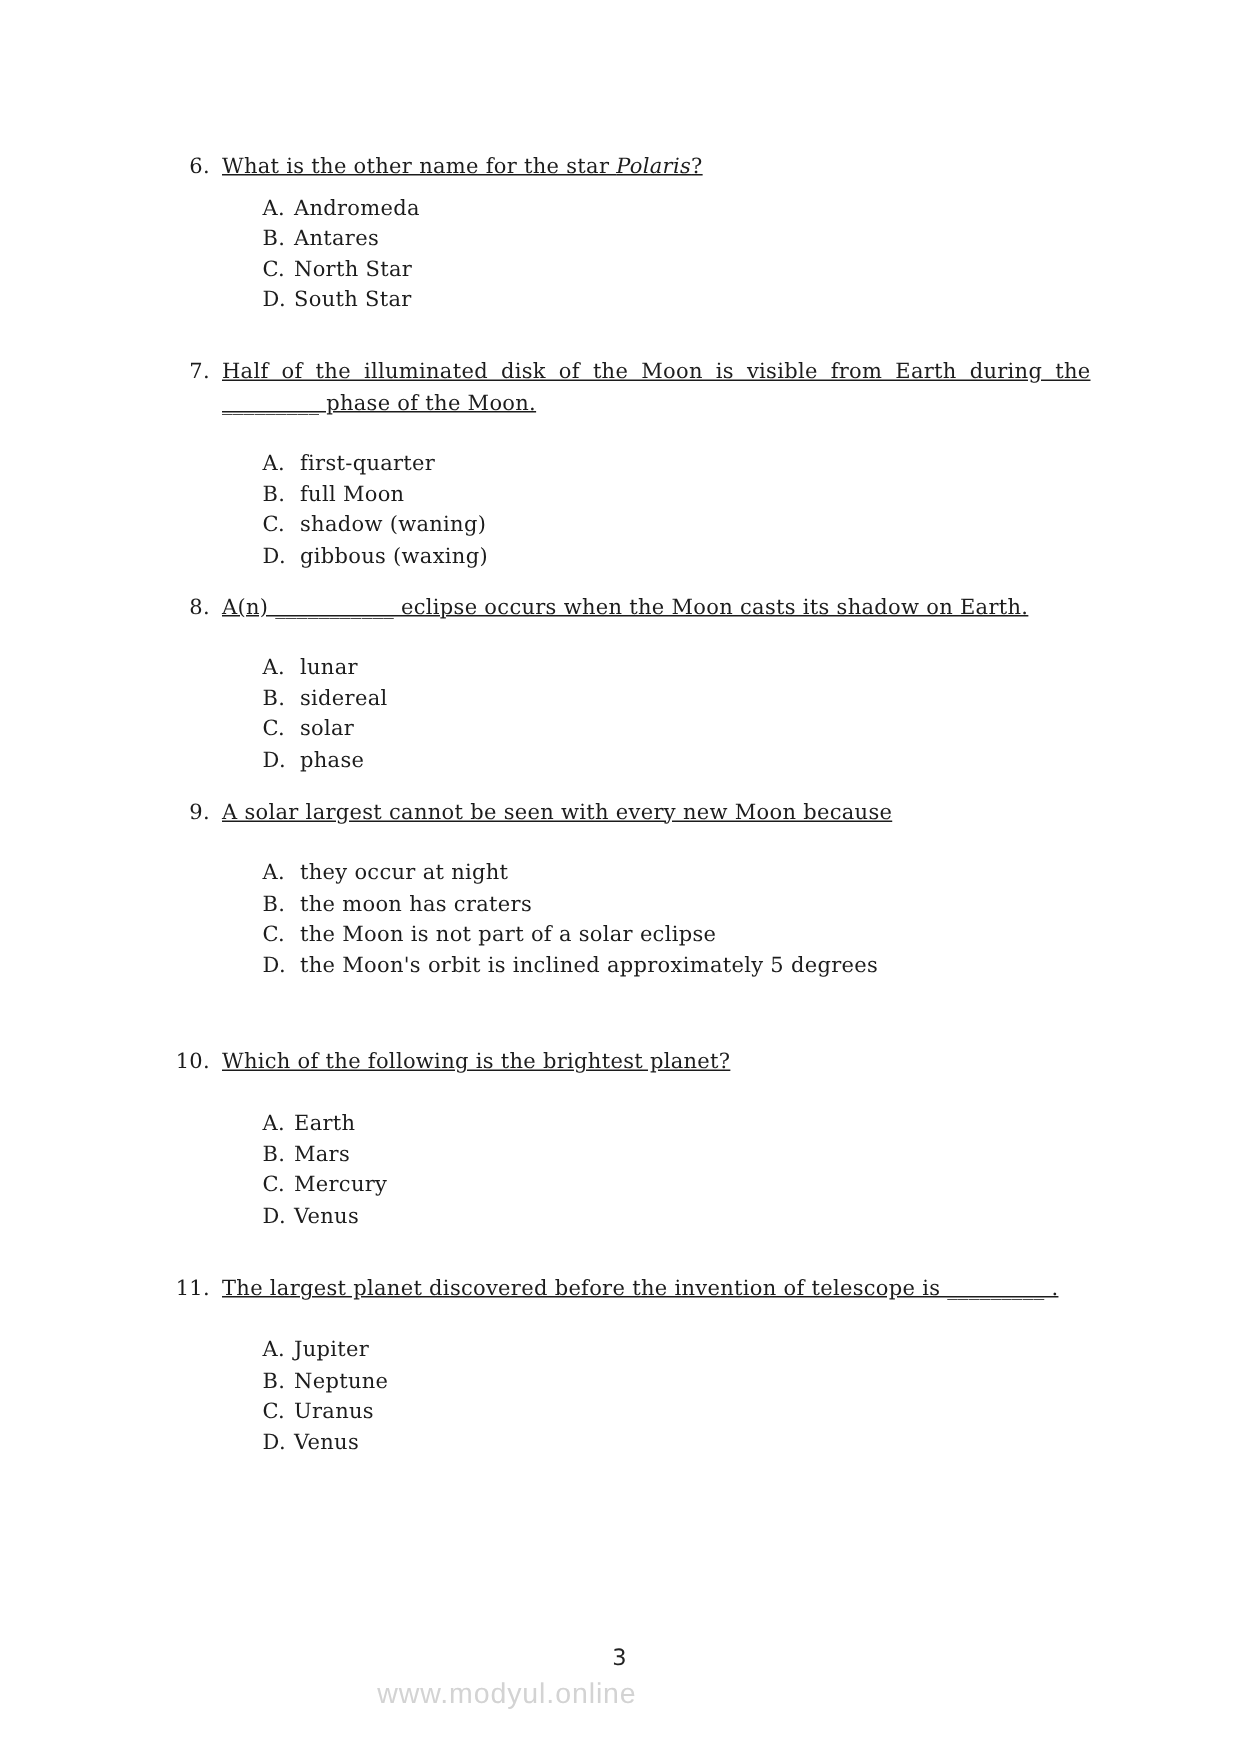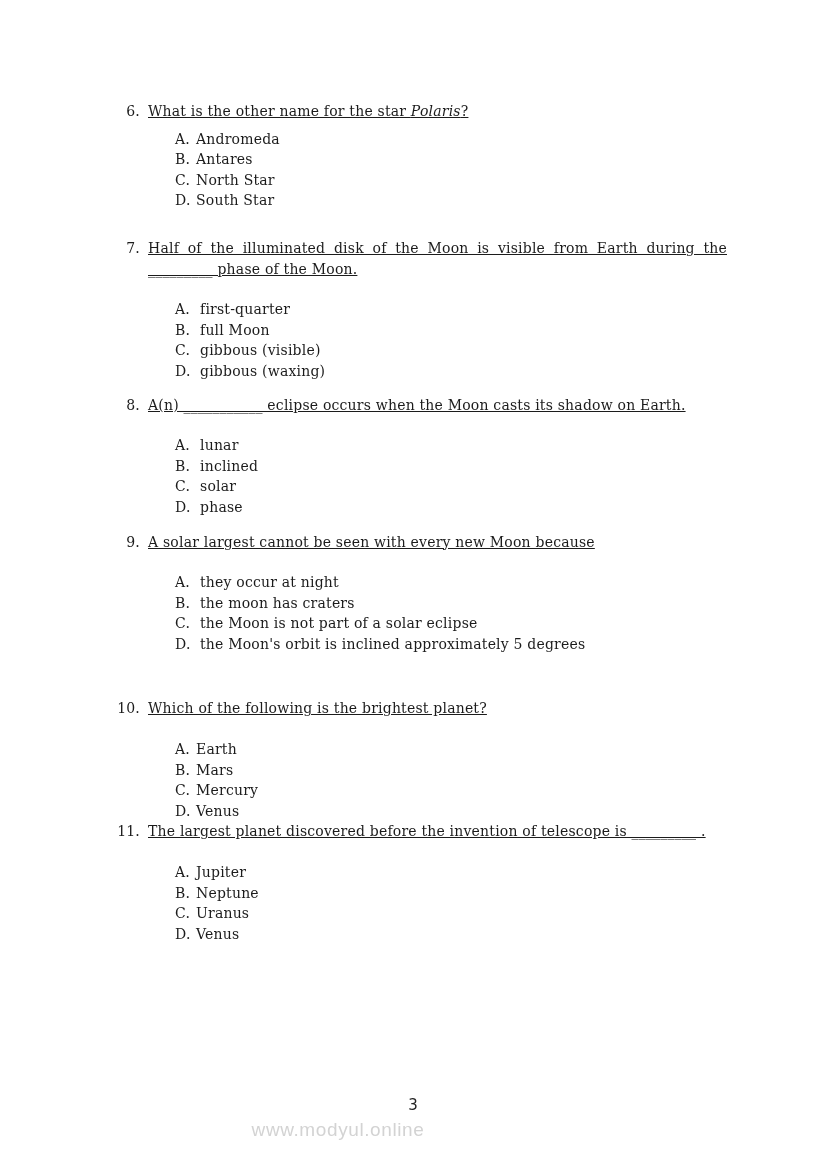--- a/index.html
+++ b/index.html
@@ -32,21 +32,21 @@
   .qtext .ital { font-style: italic; }
   .options { margin-left: 58px; margin-top: 20px; }
   .q6 .options { margin-top: 7px; }
   .option { display: flex; }
   .letter { flex: 0 0 21px; white-space: nowrap; }
   .wide .letter { flex-basis: 25px; }
   .q7 { margin-top: 27px; }
   .q8 { margin-top: 13px; }
   .q9 { margin-top: 14px; }
   .q10 { margin-top: 44px; }
-  .q11 { }
+  .q11 { margin-top: 28px; }
   .page-number {
     position: absolute;
     top: 1096px; left: 0;
     width: 826px;
     text-align: center;
     font-family: "DejaVu Sans", "Liberation Sans", sans-serif;
     font-size: 15px;
     color: #222222;
   }
   .watermark {
@@ -99,42 +99,42 @@
       <div class="option">
         <span class="letter">A.</span>
         <span class="otext">first-quarter</span>
       </div>
       <div class="option">
         <span class="letter">B.</span>
         <span class="otext">full Moon</span>
       </div>
       <div class="option">
         <span class="letter">C.</span>
-        <span class="otext">gibbous (visible)</span>
+        <span class="otext">shadow (waning)</span>
       </div>
       <div class="option">
         <span class="letter">D.</span>
         <span class="otext">gibbous (waxing)</span>
       </div>
     </div>
   </div>
 
   <div class="qblock q8 wide">
     <div class="qline">
       <span class="qnum">8.</span>
       <span class="qtext">A(n) ___________ eclipse occurs when the Moon casts its shadow on Earth.</span>
     </div>
     <div class="options">
       <div class="option">
         <span class="letter">A.</span>
         <span class="otext">lunar</span>
       </div>
       <div class="option">
         <span class="letter">B.</span>
-        <span class="otext">inclined</span>
+        <span class="otext">sidereal</span>
       </div>
       <div class="option">
         <span class="letter">C.</span>
         <span class="otext">solar</span>
       </div>
       <div class="option">
         <span class="letter">D.</span>
         <span class="otext">phase</span>
       </div>
     </div>

